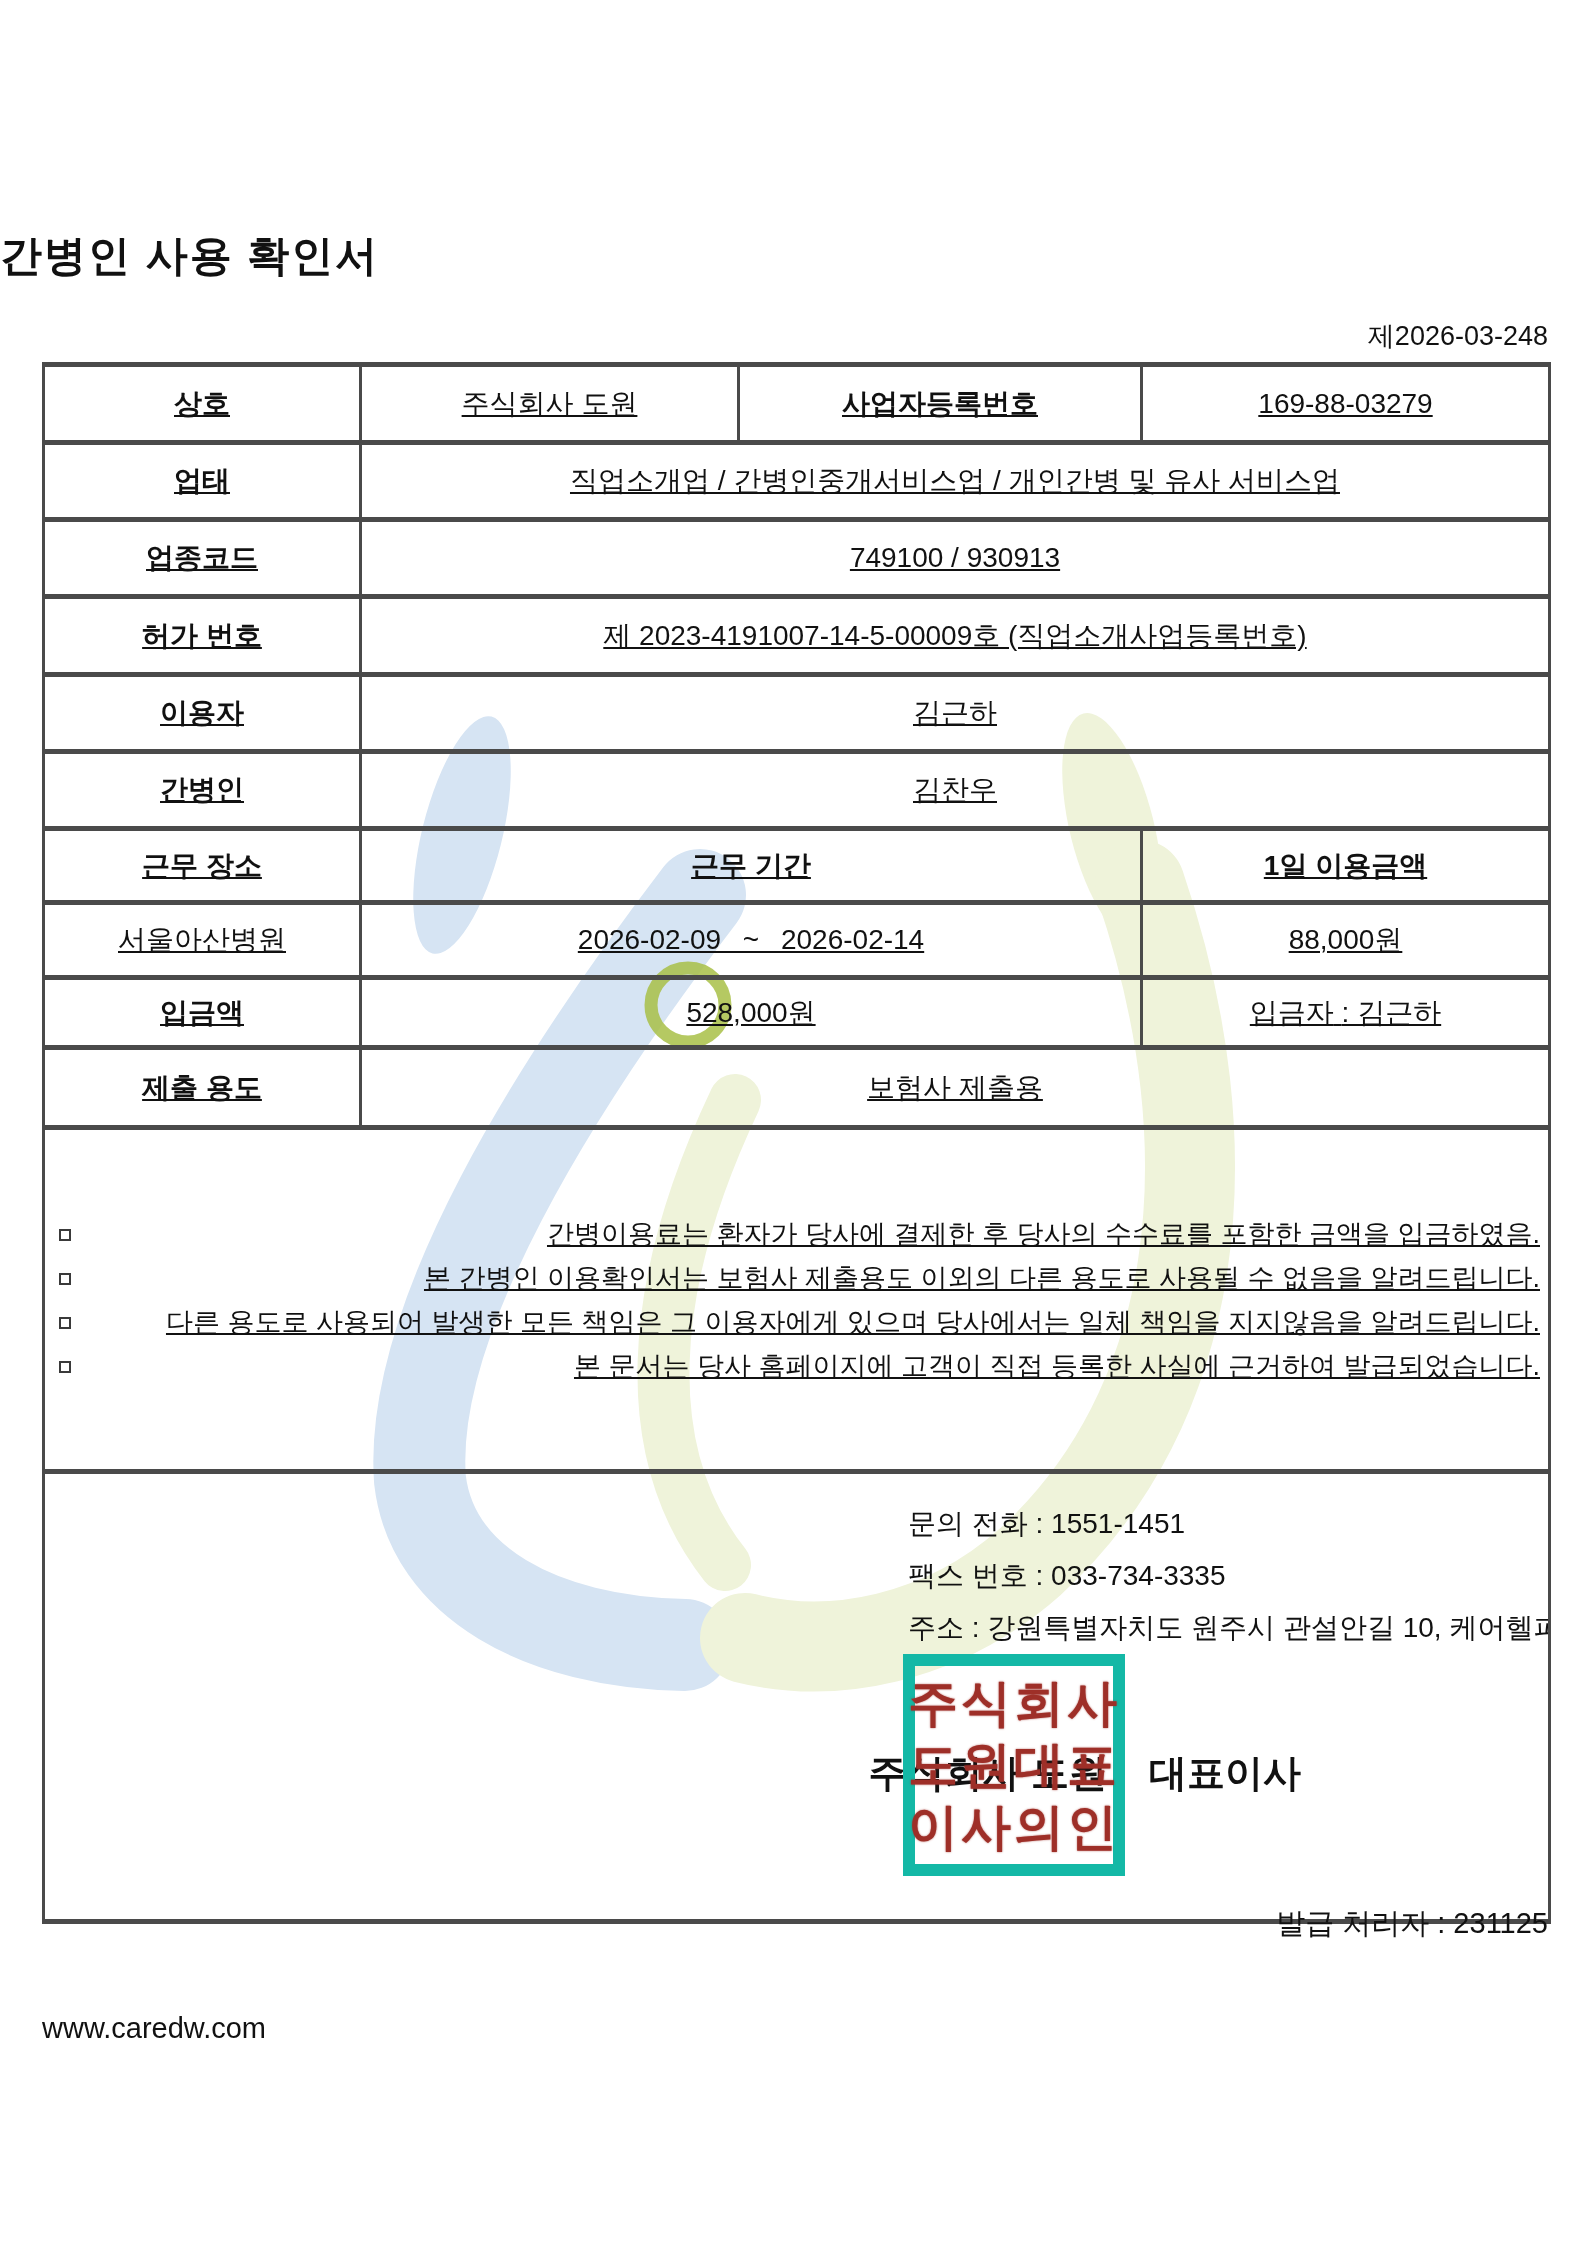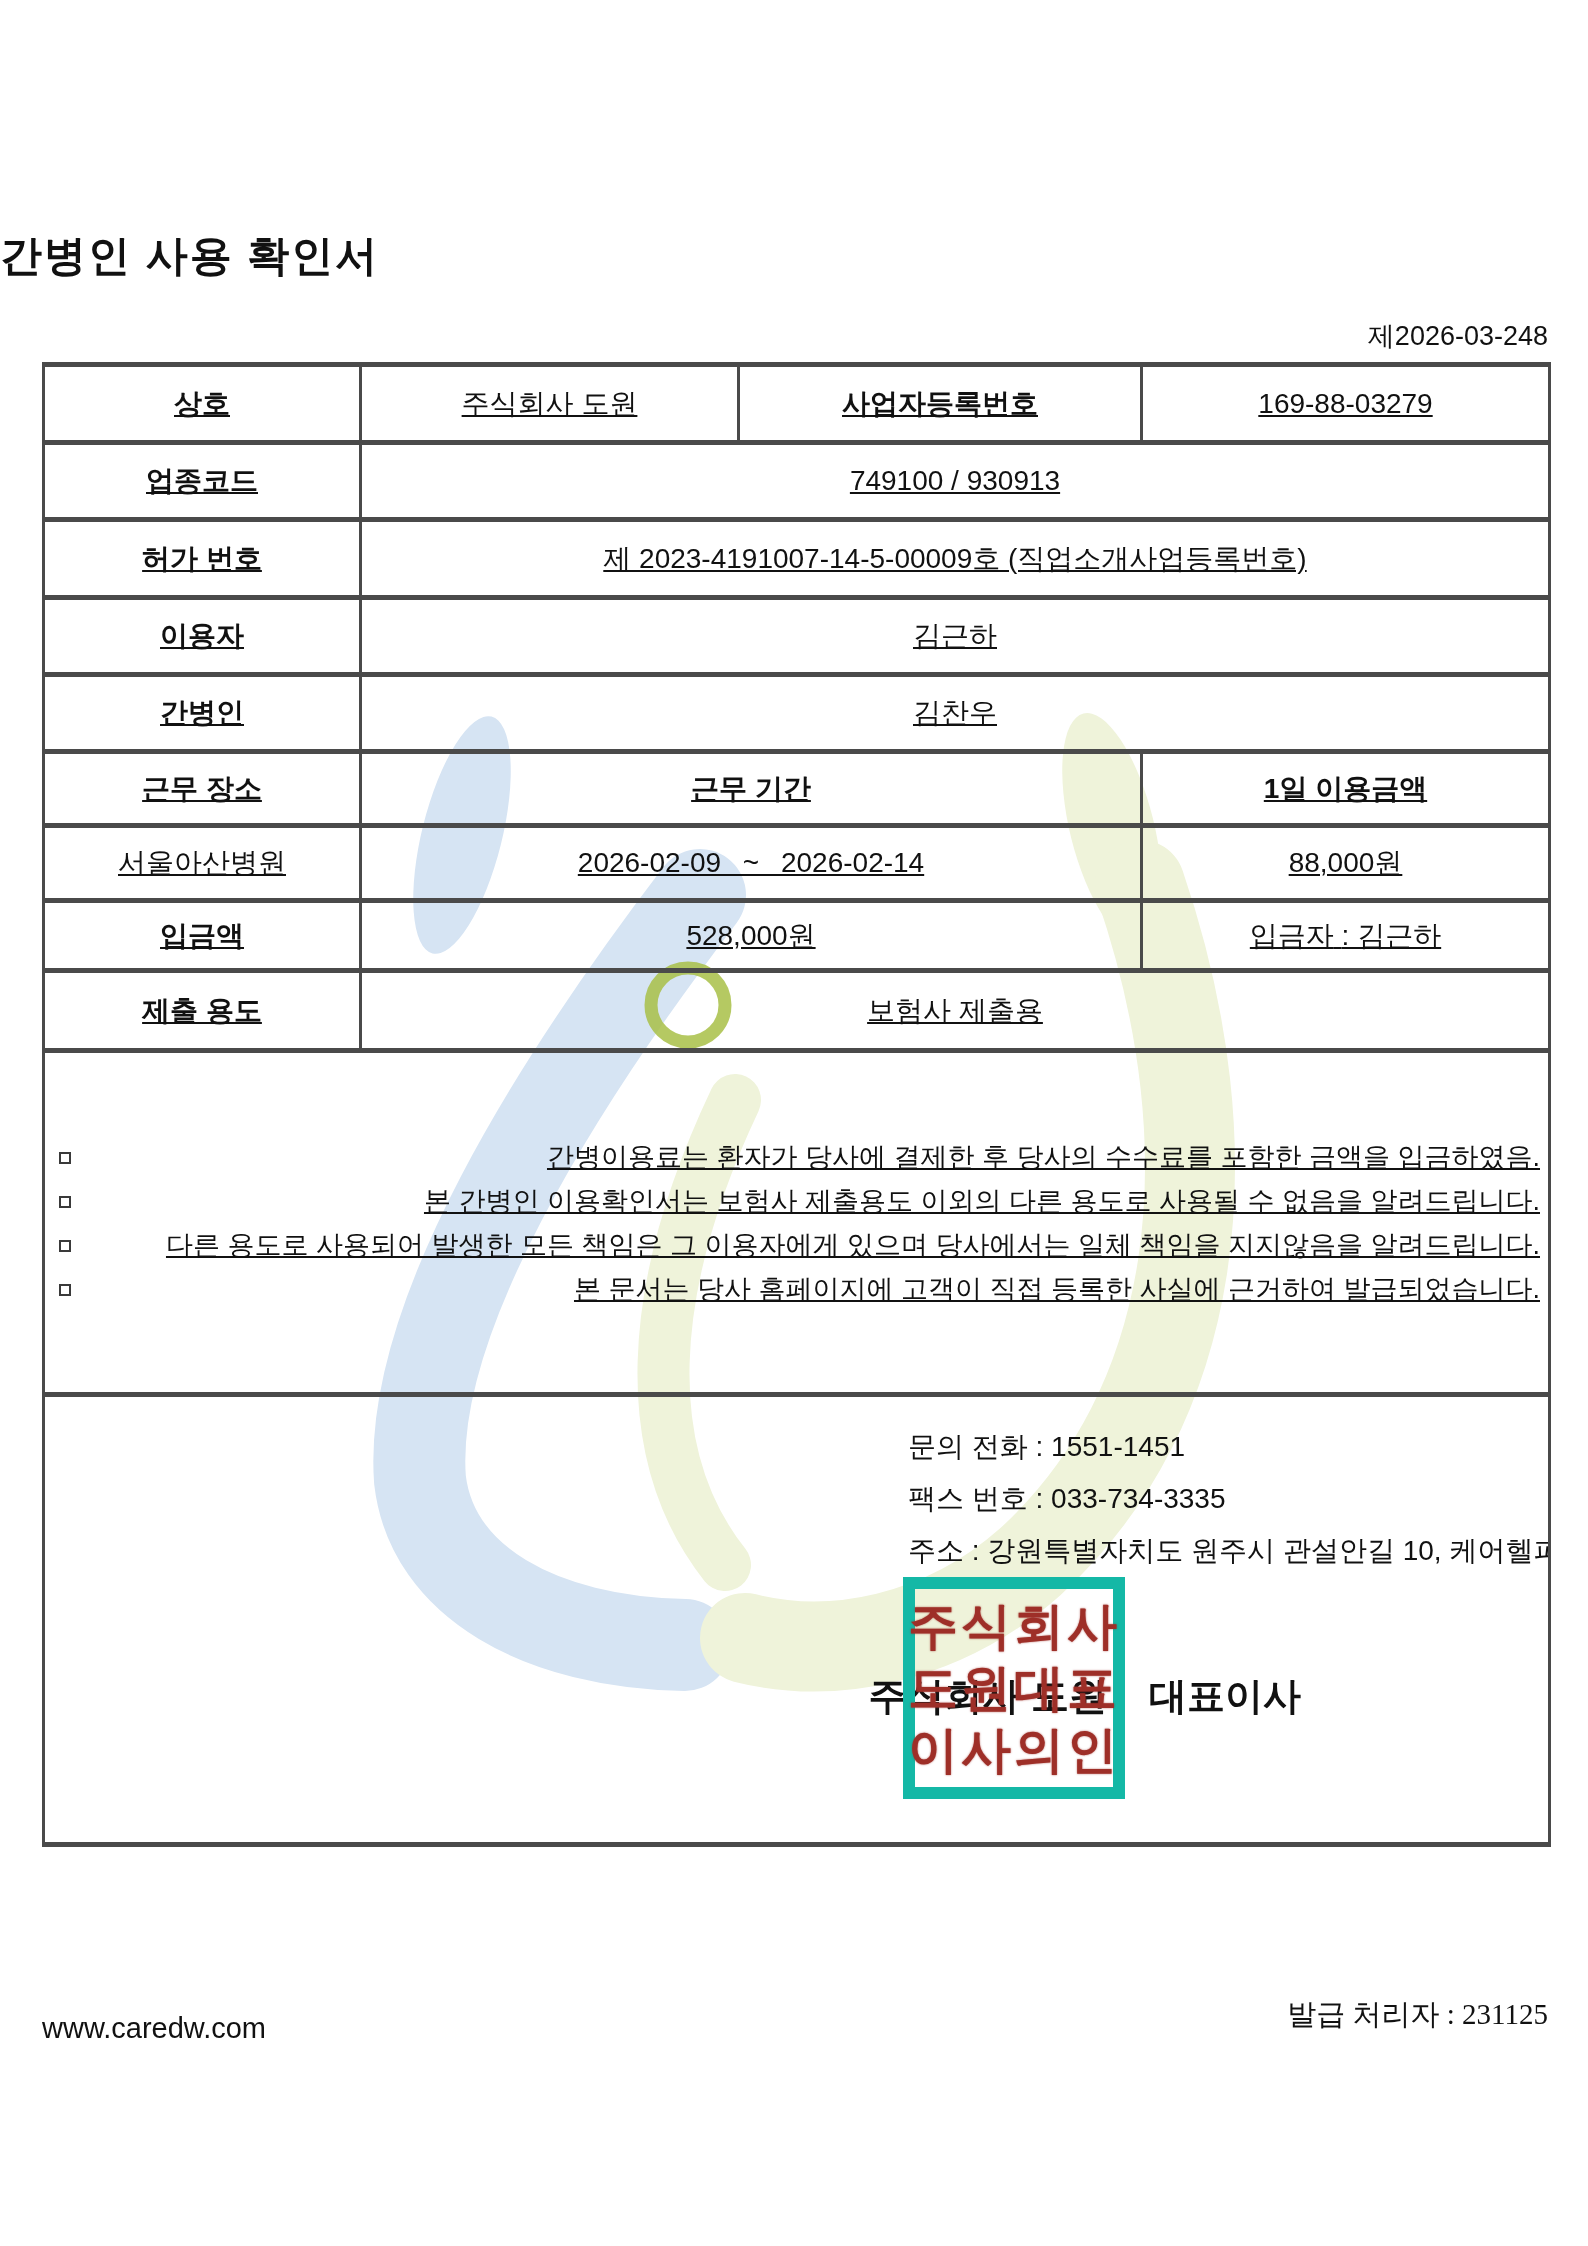--- a/index.html
+++ b/index.html
@@ -50,21 +50,21 @@
           border:12px solid #14b8a6; background:transparent;
           display:flex; flex-direction:column; justify-content:center; align-items:center;
           gap:4px; }
   .seal-row { font-family:"DejaVu Serif","Liberation Serif",serif;
               font-size:50px; font-weight:bold; color:#9e2f28; line-height:58px;
               letter-spacing:3px; text-shadow:0 0 2px rgba(158,47,40,0.75);
               filter:blur(0.3px); white-space:nowrap; }
 
   
   .site { position:absolute; left:42px; top:2012px; font-size:29px; z-index:2; }
-  .issuer { position:absolute; right:40px; top:1995px; font-size:29px; z-index:2;font-family:Liberation Serif, serif; }
+  .issuer { position:absolute; right:40px; top:1904px; font-size:29px; z-index:2; }
 </style>
 </head>
 <body>
 
 <div class="page">
 
   <svg class="wm" viewBox="0 0 1588 2246" xmlns="http://www.w3.org/2000/svg" aria-hidden="true">
     <ellipse cx="462" cy="835" rx="40" ry="122" fill="#d6e4f3" transform="rotate(14 462 835)"></ellipse>
     <ellipse cx="1112" cy="828" rx="42" ry="118" fill="#eff3da" transform="rotate(-14 1112 828)"></ellipse>
     <path d="M 700 895 C 555 1085 408 1320 420 1480 C 432 1582 540 1642 685 1645" stroke="#d6e4f3" stroke-width="92" fill="none" stroke-linecap="round"></path>
@@ -82,20 +82,24 @@
         <col style="width:378px">
         <col style="width:403px">
         <col style="width:408px">
     </colgroup>
     <tbody>
       <tr class="r-std2">
         <td class="lbl">상호</td>
         <td>주식회사 도원</td>
         <td class="lbl">사업자등록번호</td>
         <td>169-88-03279</td>
+      </tr>
+      <tr class="r-std">
+        <td class="lbl">업태</td>
+        <td colspan="3">직업소개업 / 간병인중개서비스업 / 개인간병 및 유사 서비스업</td>
       </tr>
       <tr class="r-std">
         <td class="lbl">업종코드</td>
         <td colspan="3">749100 / 930913</td>
       </tr>
       <tr class="r-std2">
         <td class="lbl">허가 번호</td>
         <td colspan="3">제 2023-4191007-14-5-00009호 (직업소개사업등록번호)</td>
       </tr>
       <tr class="r-std">

